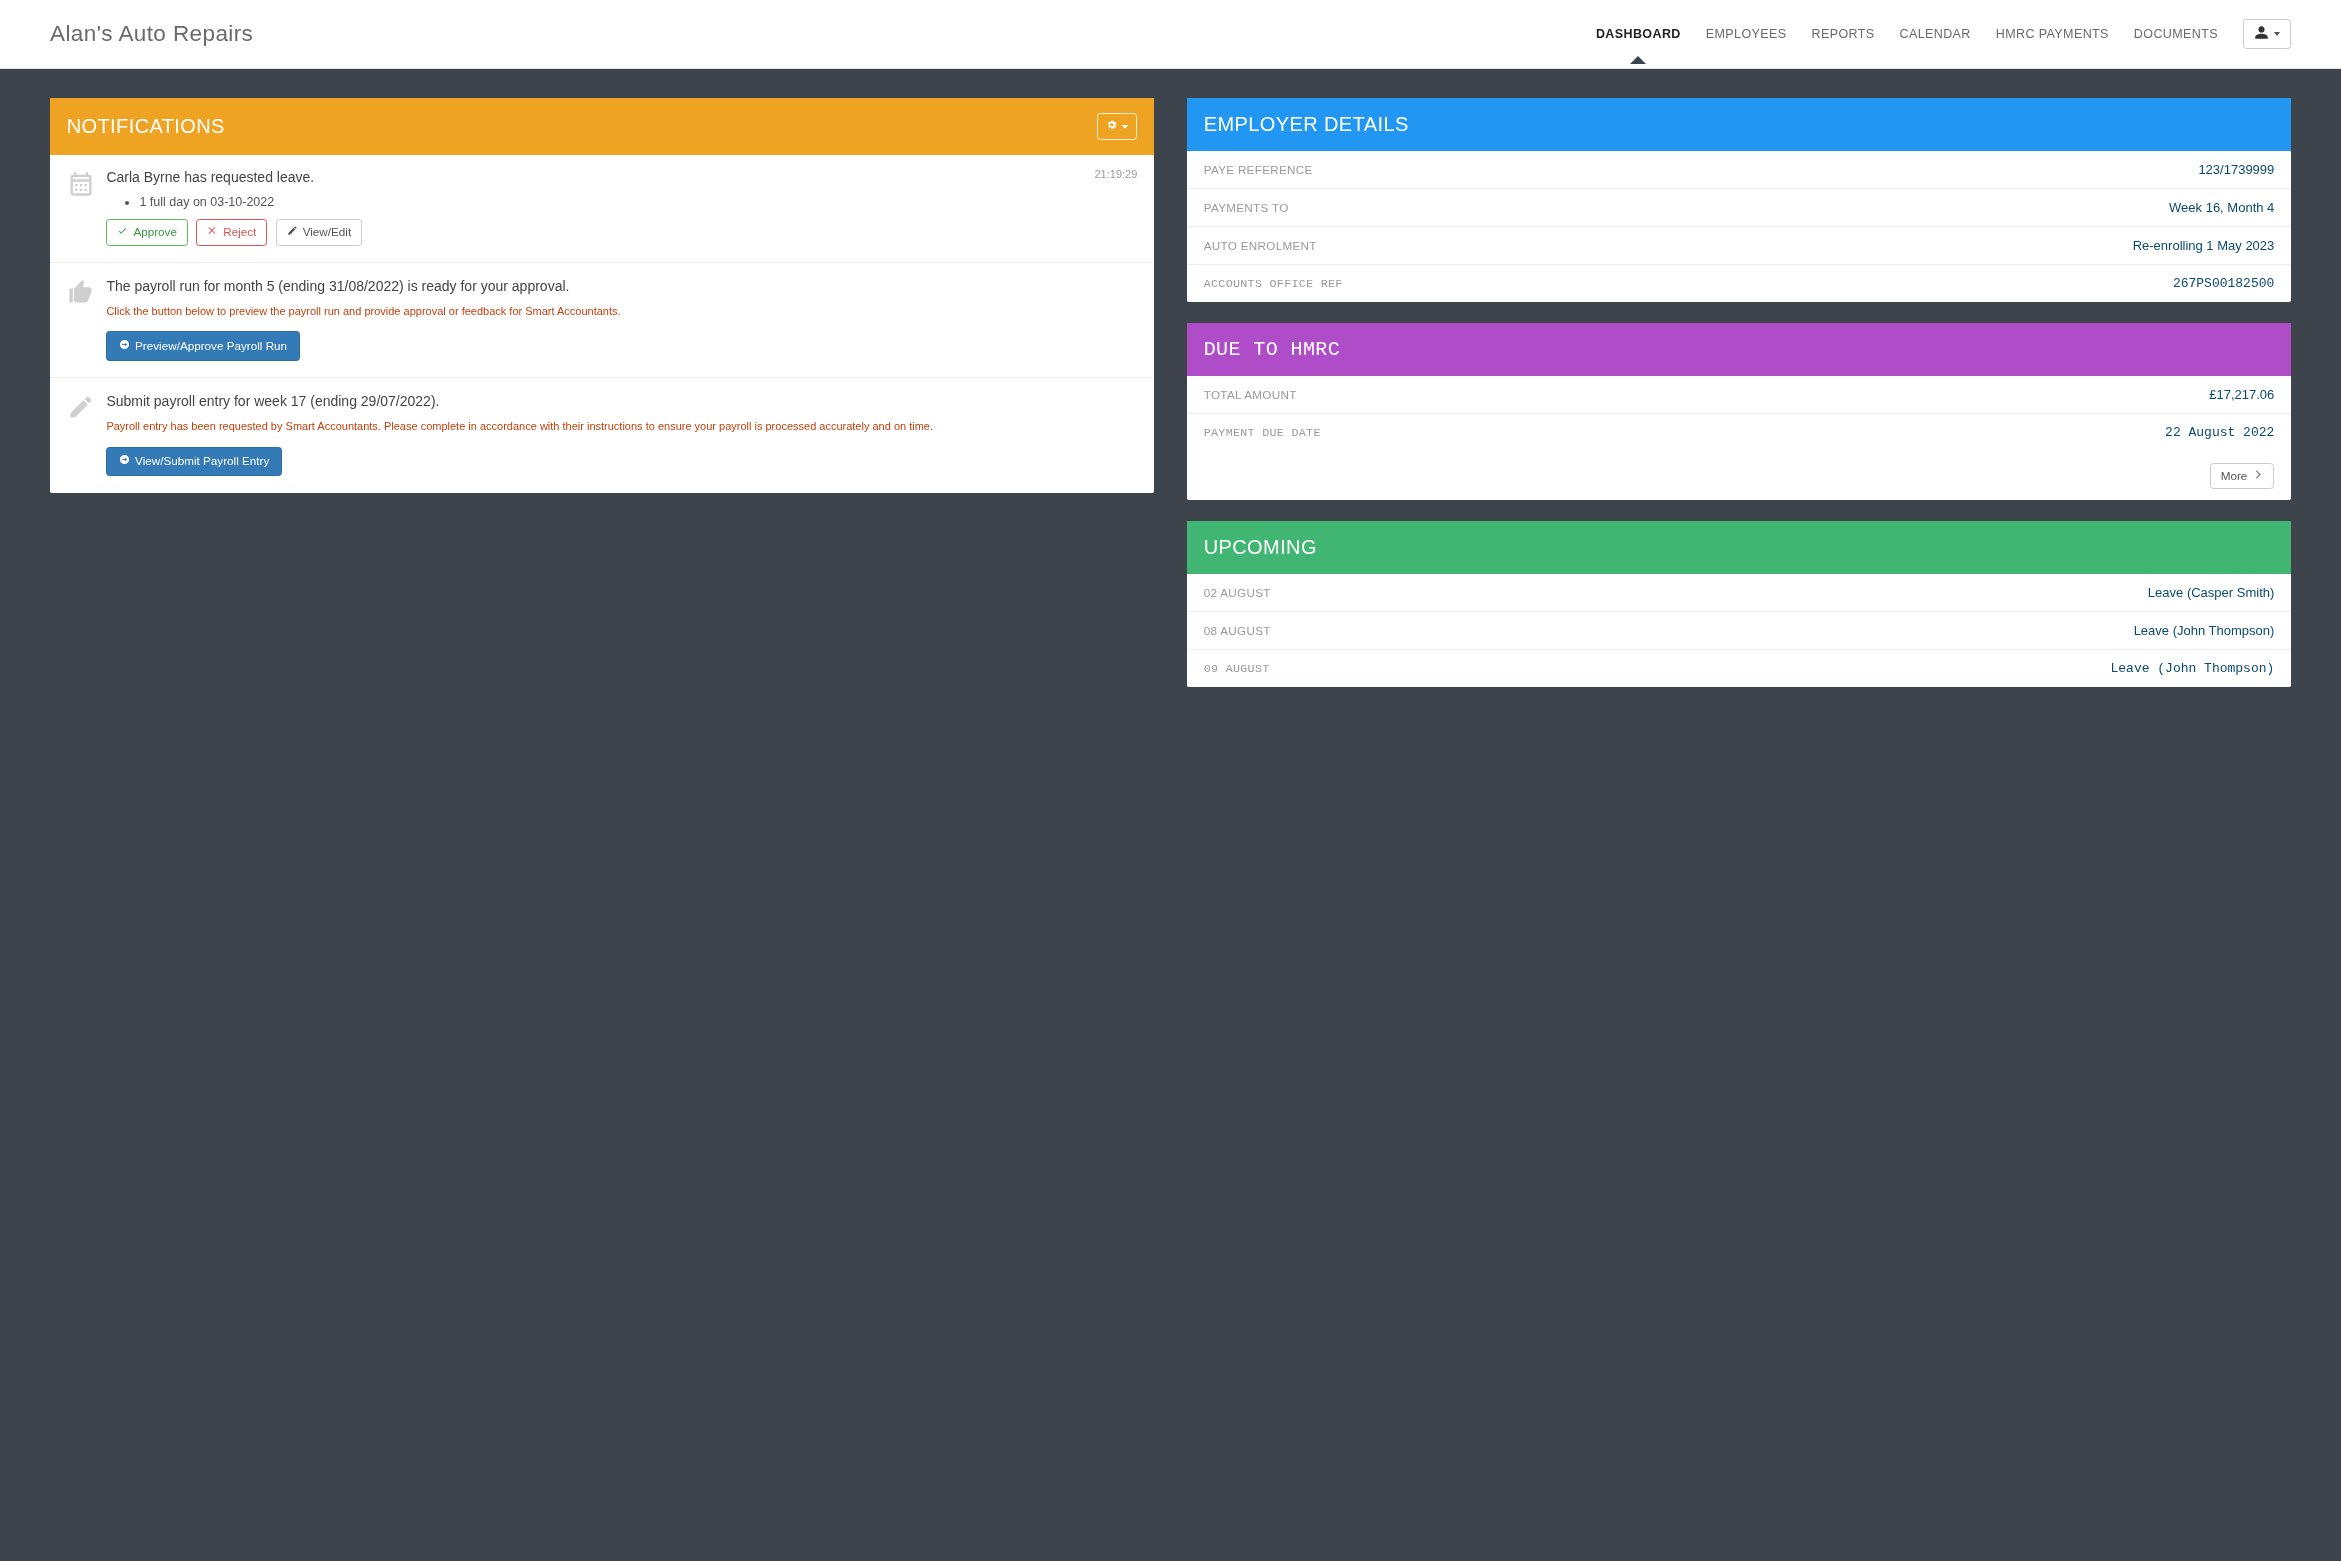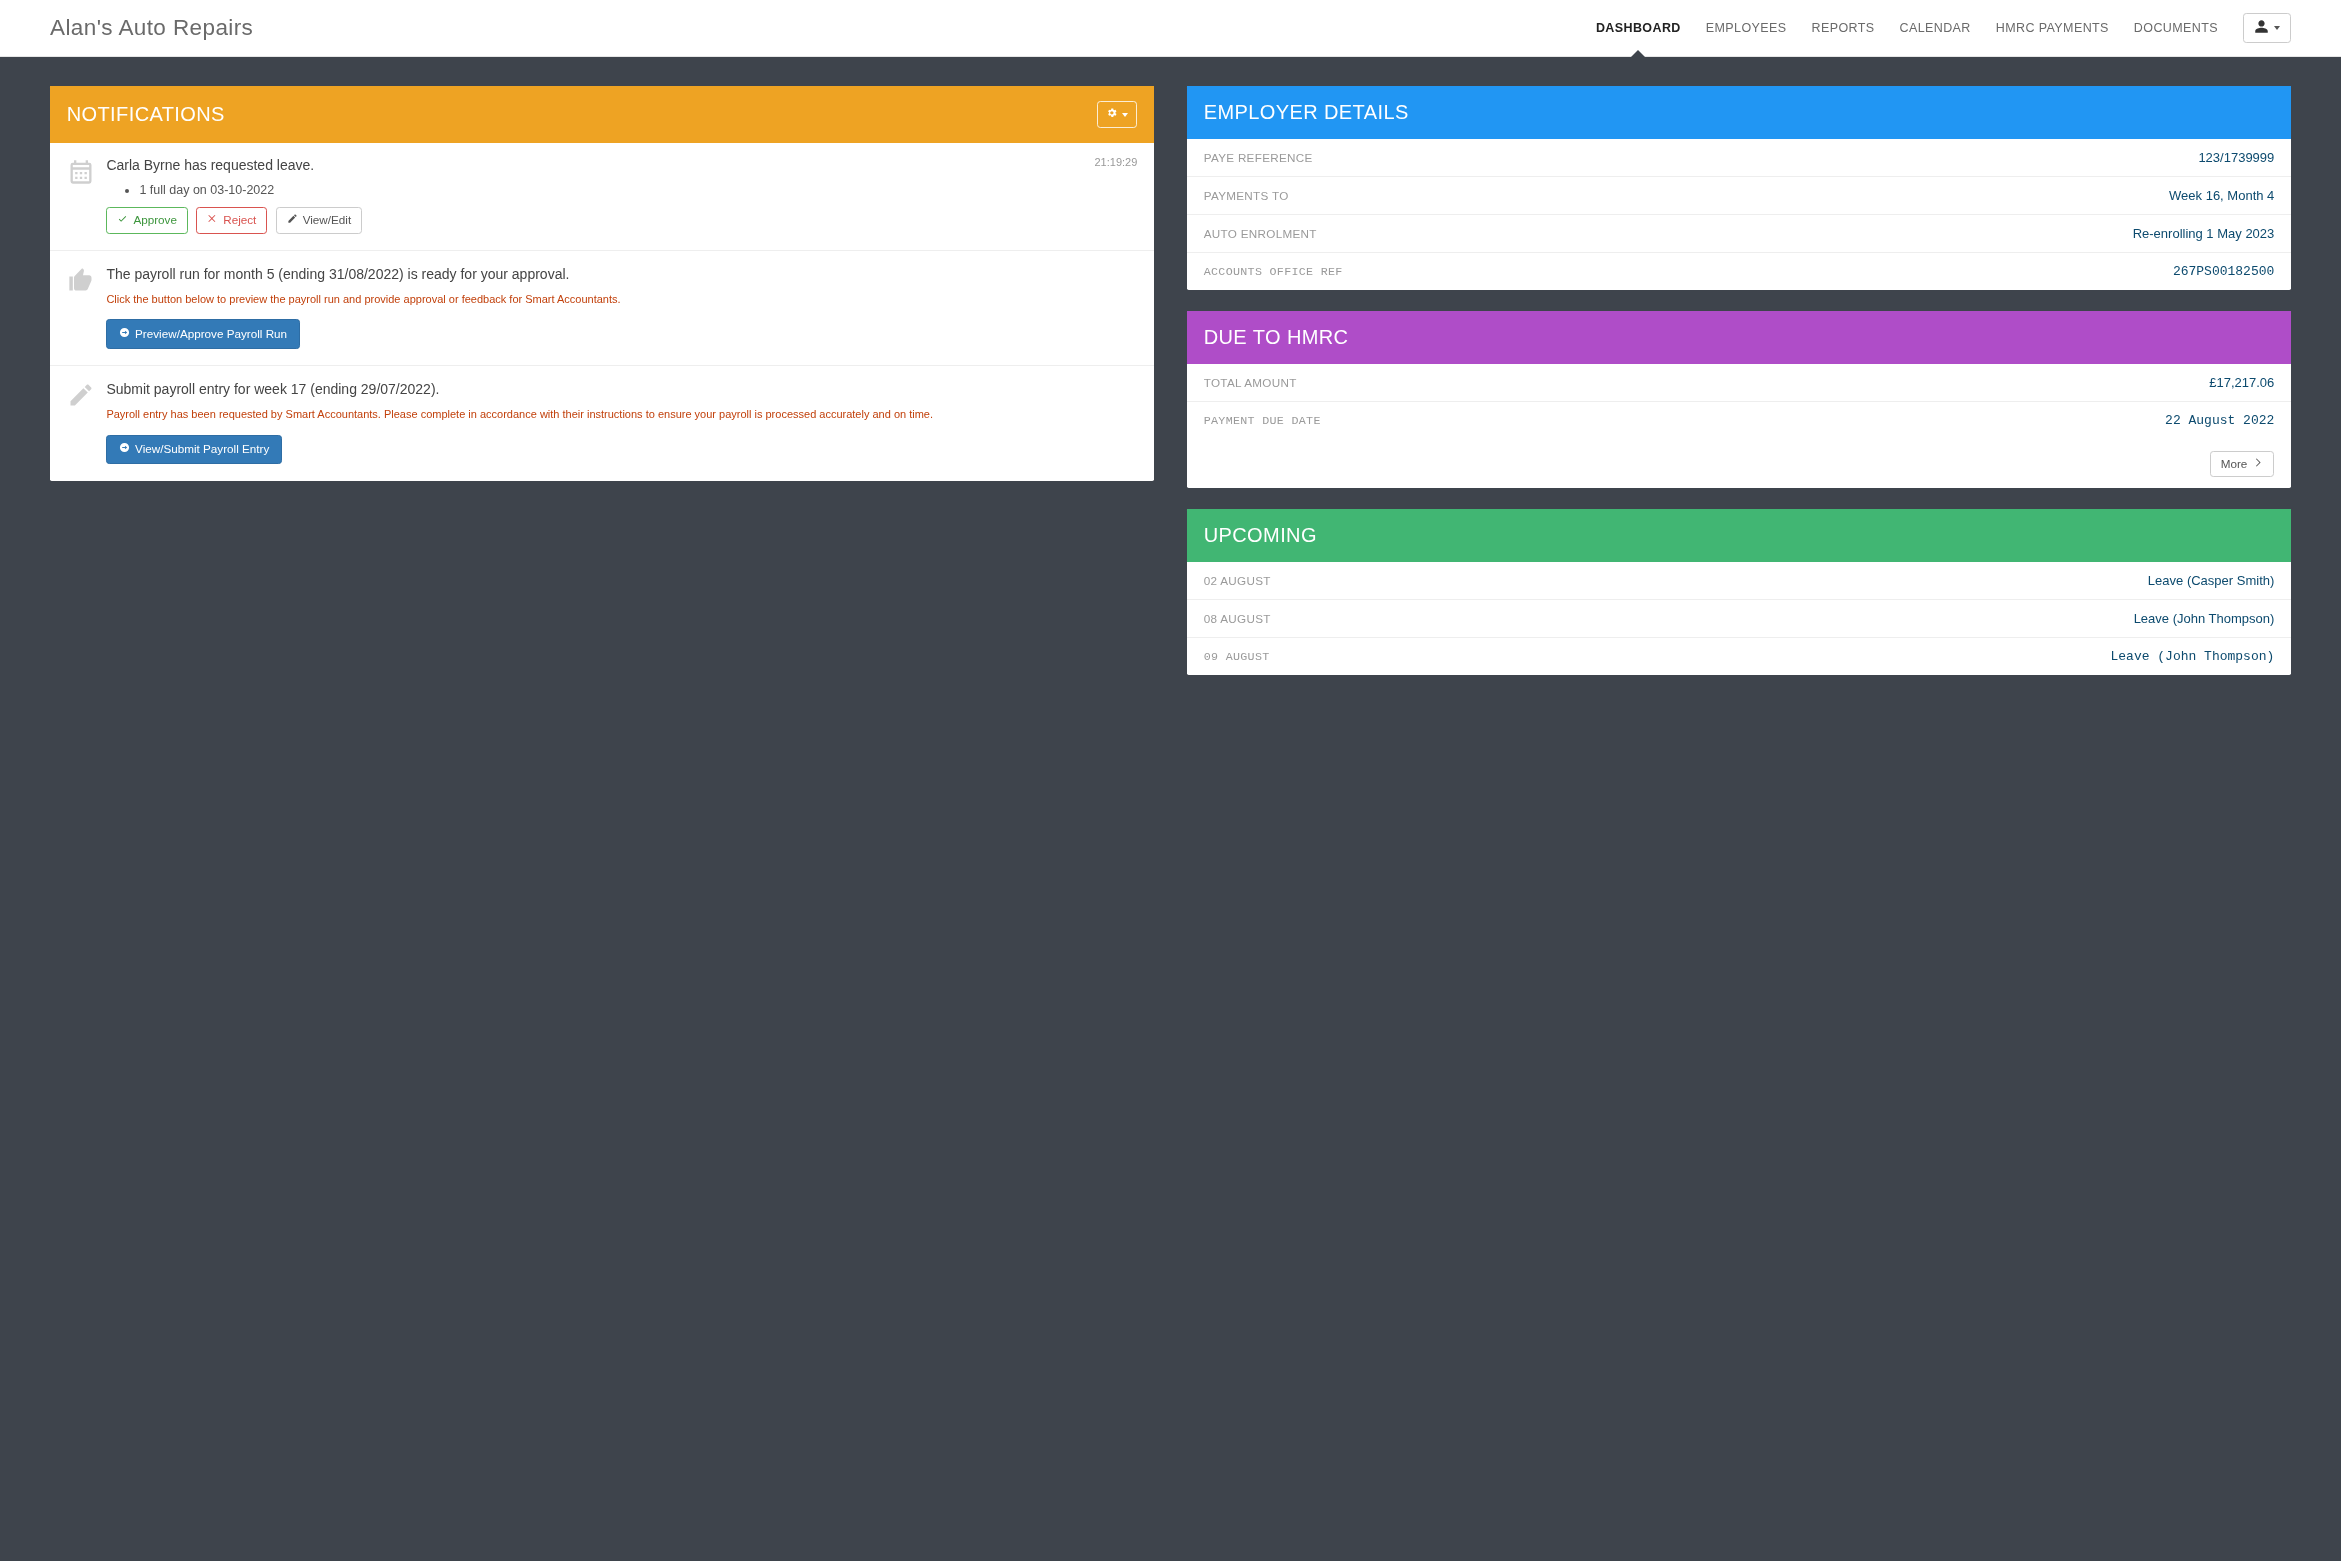--- a/index.html
+++ b/index.html
@@ -7,21 +7,21 @@
     font-family: 'Segoe UI', 'Helvetica Neue', Arial, sans-serif;
     background: #3e444c;
     color: #555;
     font-size: 13.3px;
   }
   .topbar {
     background: #fff;
     display: flex;
     align-items: center;
     padding: 0 50px;
-    height: 57px;
+    height: 69px;
     position: relative;
     border-bottom: 0.8px solid #e6e6e6;
   }
   .brand {
     font-size: 22.5px;
     color: #6a6a6a;
     font-weight: 300;
     letter-spacing: 0.4px;
     flex: 0 0 auto;
   }
@@ -95,21 +95,21 @@
     justify-content: space-between;
   }
   .panel-header h2 {
     color: #fff;
     font-weight: 400;
     font-size: 20px;
     letter-spacing: 0.4px;
   }
   .hdr-orange { background: #eea323; }
   .hdr-blue   { background: #2196f3; }
-  .hdr-purple { background: #af4dc8; }
+  .hdr-purple { background: #af4dc8; font-family: Liberation Mono, monospace; }
   .hdr-green  { background: #41b673; }
 
   .gear-btn {
     border: 0.8px solid rgba(255,255,255,0.8);
     border-radius: 3.3px;
     padding: 5px 8.3px;
     background: transparent;
     display: flex;
     align-items: center;
     gap: 4.2px;

